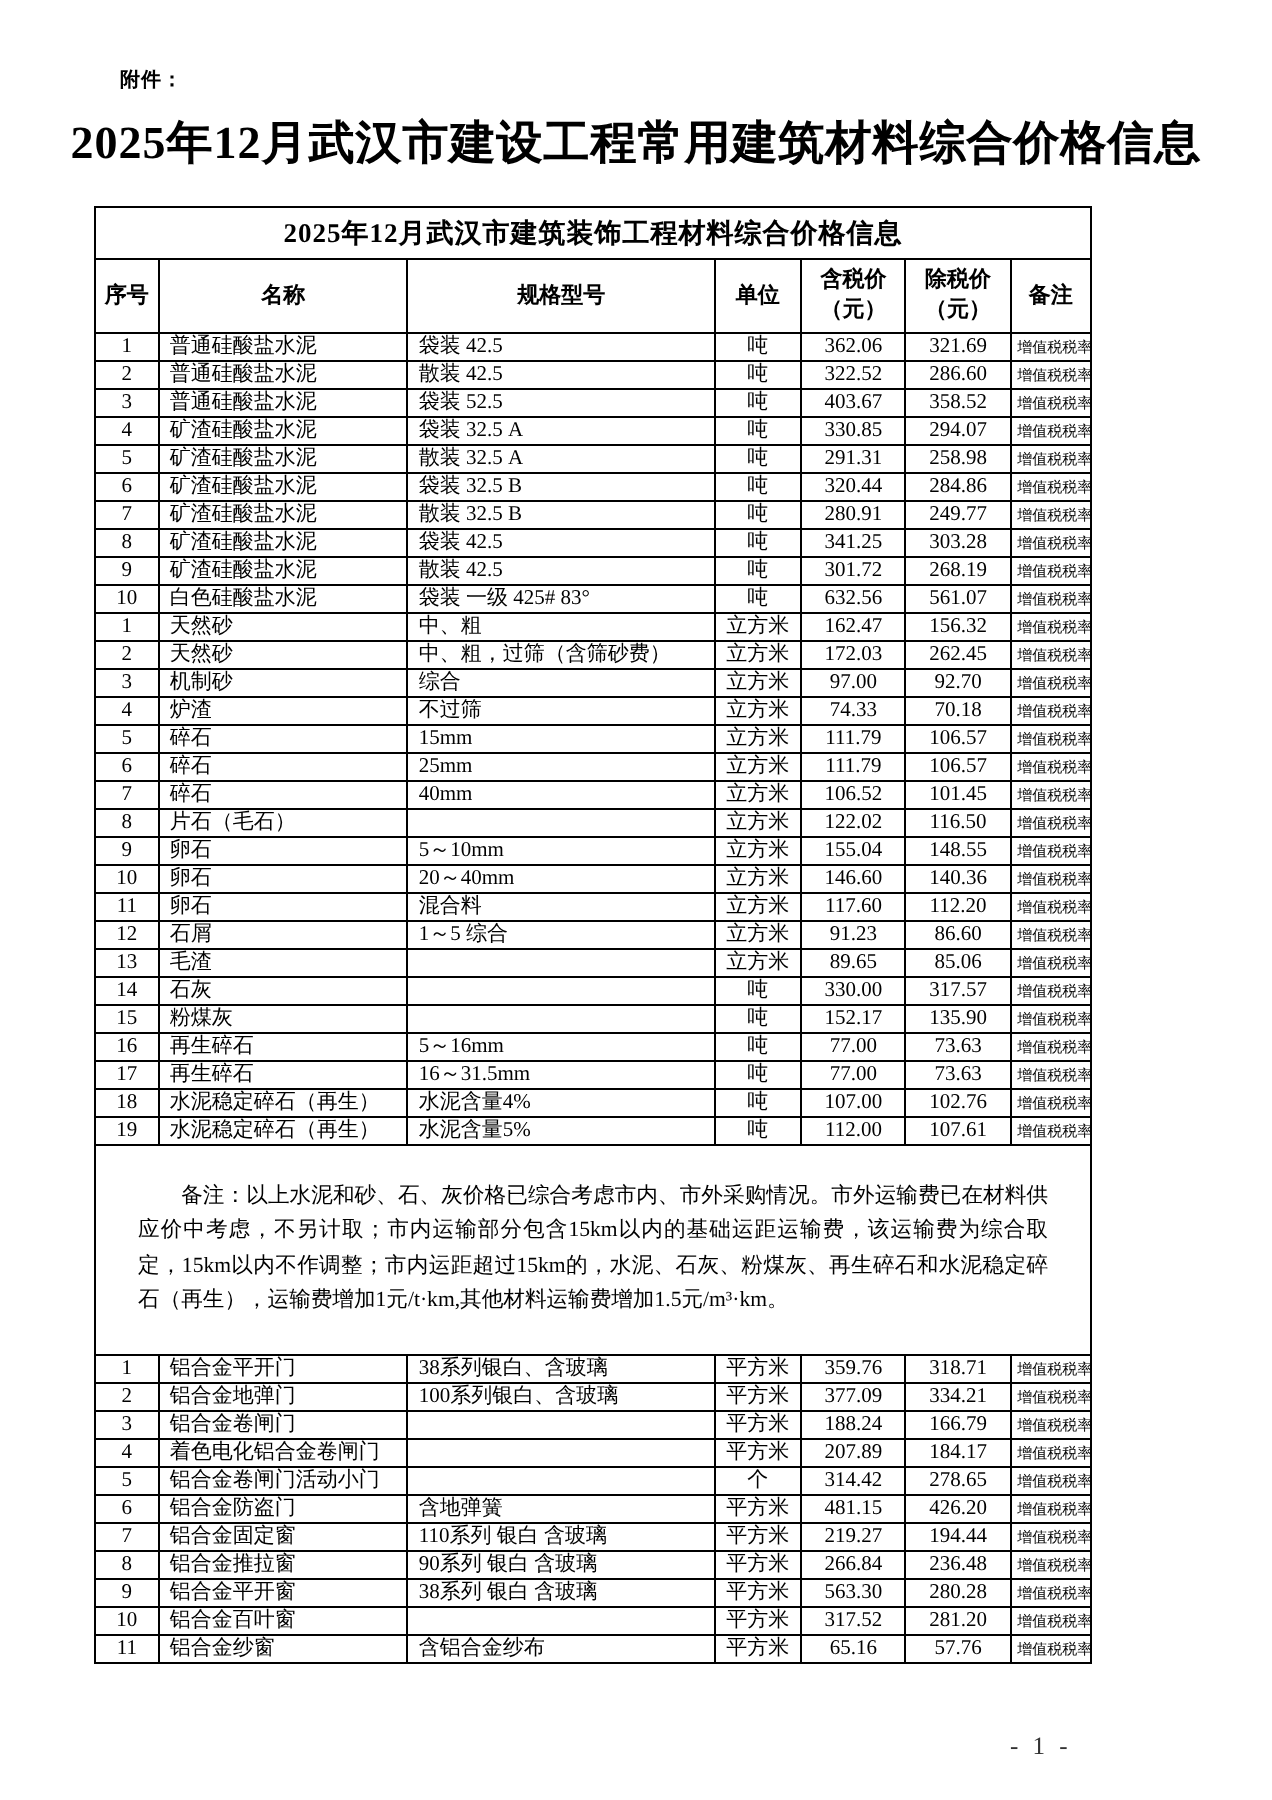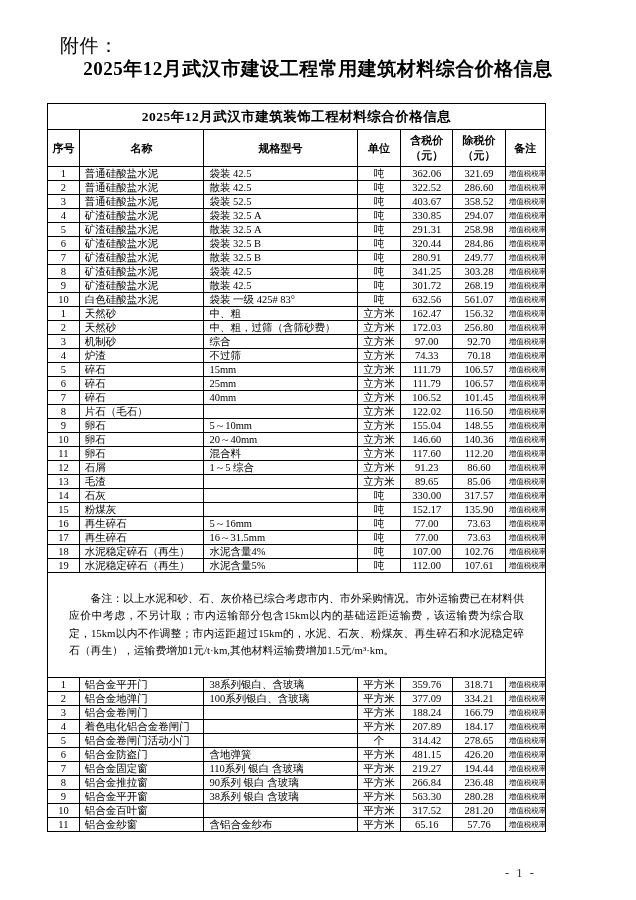--- a/index.html
+++ b/index.html
@@ -1,23 +1,23 @@
 <!DOCTYPE html>
 <html><head>
 <meta charset="utf-8">
 <style>
   html,body{margin:0;padding:0;}
   body{
     width:636px;height:900px;background:#ffffff;position:relative;
     font-family:"Liberation Serif","DejaVu Serif",serif;color:#000;
     overflow:hidden;
   }
-  .attachment{position:absolute;left:60px;top:33px;font-size:19px;letter-spacing:.5px;}
+  .attachment{position:absolute;left:60px;top:33px;font-size:10px;letter-spacing:.5px;font-weight:bold;}
   .main-title{position:absolute;left:0;right:0;top:56px;text-align:center;
-    font-size:19px;font-weight:bold;letter-spacing:.5px;}
+    font-size:23px;font-weight:bold;letter-spacing:.5px;}
   table.price-table{
     position:absolute;left:47px;top:103px;width:499px;
     border-collapse:collapse;table-layout:fixed;
     border:1.5px solid #000;
   }
   .price-table td,.price-table th{border:1px solid #000;overflow:hidden;white-space:nowrap;}
   col.c1{width:6.4%;} col.c2{width:25.0%;} col.c3{width:30.8%;} col.c4{width:8.7%;}
   col.c5{width:10.5%;} col.c6{width:10.5%;} col.c7{width:8.1%;}
   .title-row td{height:23px;font-size:13.5px;font-weight:bold;text-align:center;letter-spacing:.5px;}
   .head-row th{height:36px;font-size:11px;font-weight:bold;text-align:center;
@@ -164,21 +164,21 @@
         <td class="cell-incl">162.47</td>
         <td class="cell-excl">156.32</td>
         <td class="cell-remark">增值税税率3%</td>
       </tr>
       <tr class="data-row">
         <td class="cell-idx">2</td>
         <td class="cell-name">天然砂</td>
         <td class="cell-spec">中、粗，过筛（含筛砂费）</td>
         <td class="cell-unit">立方米</td>
         <td class="cell-incl">172.03</td>
-        <td class="cell-excl">256.80</td>
+        <td class="cell-excl">262.45</td>
         <td class="cell-remark">增值税税率3%</td>
       </tr>
       <tr class="data-row">
         <td class="cell-idx">3</td>
         <td class="cell-name">机制砂</td>
         <td class="cell-spec">综合</td>
         <td class="cell-unit">立方米</td>
         <td class="cell-incl">97.00</td>
         <td class="cell-excl">92.70</td>
         <td class="cell-remark">增值税税率3%</td>

